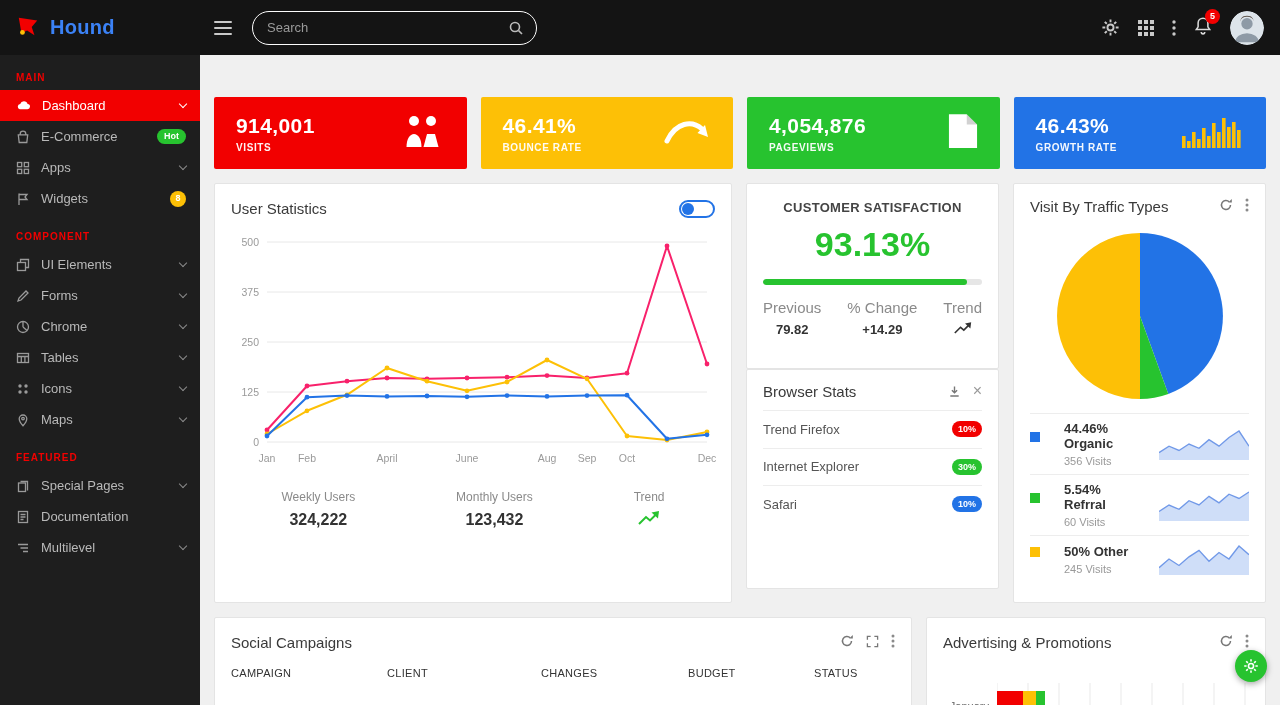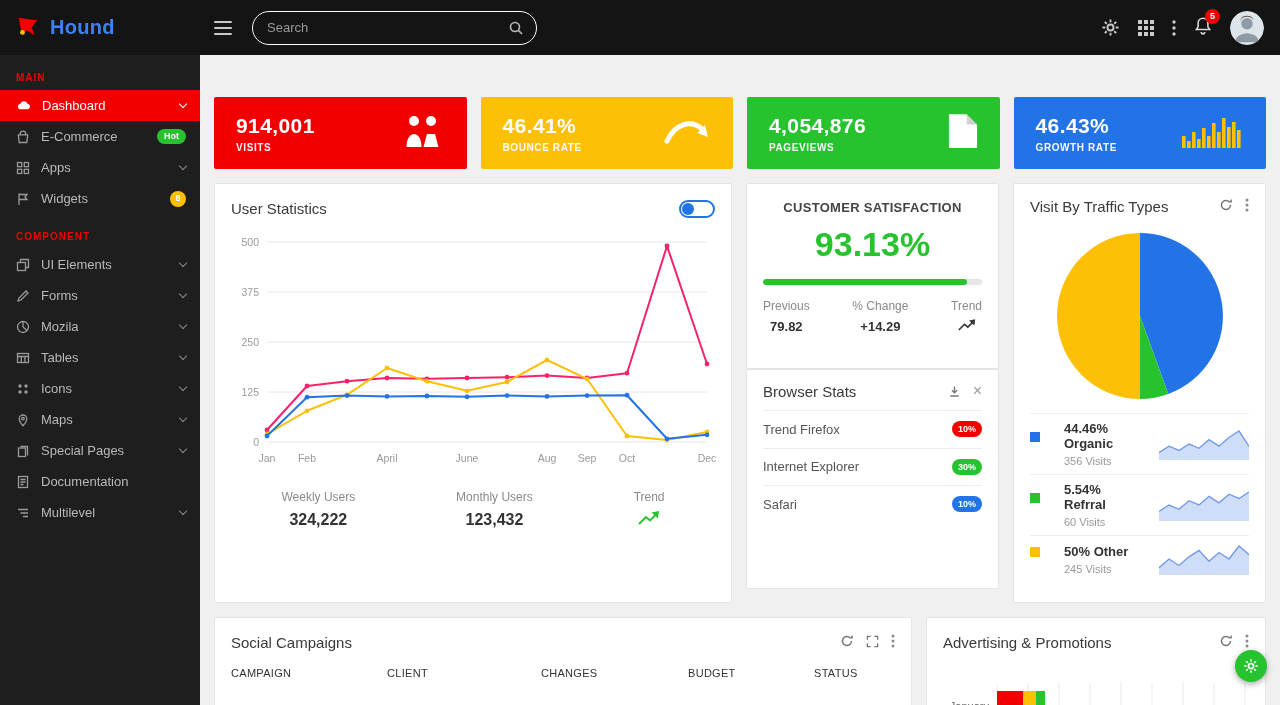--- a/index.html
+++ b/index.html
@@ -60,21 +60,21 @@
   .f-label{font-size:12px;color:#8a8a8a}
   .f-value{font-size:16px;font-weight:bold;color:#333;margin-top:7px}
 
   .col-mid{width:253px;display:flex;flex-direction:column;gap:0;flex:none}
   .satisfaction{height:186px;padding:16px;text-align:center}
   .sat-title{font-size:13px;font-weight:bold;color:#444;letter-spacing:.3px}
   .sat-value{font-size:34px;font-weight:bold;color:var(--green);margin-top:10px}
   .progress{height:6px;background:#e6e6e6;border-radius:3px;margin-top:15px;overflow:hidden}
   .progress>div{height:100%;background:var(--green);border-radius:3px}
   .sat-row{display:flex;justify-content:space-between;margin-top:14px;text-align:center}
-  .sat-cell .f-label{font-size:12px}
+  .sat-cell .f-label{font-size:15px}
   .sat-cell .sat-v{font-size:13px;font-weight:bold;color:#333;margin-top:6px}
 
   .browsers{height:220px;padding:13px 16px}
   .b-row{display:flex;justify-content:space-between;align-items:center;height:37.5px;border-top:1px solid #ededed;font-size:13px;color:#555}
   .b-rows{margin-top:10px}
   .badge{min-width:28px;text-align:center;font-size:9px;font-weight:bold;color:#fff;border-radius:9px;padding:3px 6px}
   .bg-yellow{background:var(--yellow)} .bg-red{background:var(--red)} .bg-green{background:var(--green)} .bg-blue{background:var(--blue)}
 
   .traffic{width:253px;height:420px;padding:14px 16px;flex:none}
   .pie-wrap{display:flex;justify-content:center;margin:16px 0 12px}
@@ -226,21 +226,21 @@
           <path d="M2 12l1-3 7-7 2 2-7 7z"></path>
         </svg>
       <span class="lbl">Forms</span>
       <span class="chev"></span>
     </div>
     <div class="side-item">
       <svg width="14" height="14" viewBox="0 0 14 14" fill="none" stroke="currentColor" stroke-width="1.3">
           <circle cx="7" cy="7" r="5.5"></circle>
           <path d="M7 7V1.5M7 7l4 3.6"></path>
         </svg>
-      <span class="lbl">Mozila</span>
+      <span class="lbl">Chrome</span>
       <span class="chev"></span>
     </div>
     <div class="side-item">
       <svg width="14" height="14" viewBox="0 0 14 14" fill="none" stroke="currentColor" stroke-width="1.3">
           <rect x="1.5" y="2.5" width="11" height="9"></rect>
           <path d="M1.5 5.5h11M5.3 5.5v6M8.9 5.5v6"></path>
         </svg>
       <span class="lbl">Tables</span>
       <span class="chev"></span>
     </div>
@@ -256,20 +256,21 @@
     </div>
     <div class="side-item">
       <svg width="14" height="14" viewBox="0 0 14 14" fill="none" stroke="currentColor" stroke-width="1.3">
           <path d="M7 12.8S3.2 8.6 3.2 5.8a3.8 3.8 0 0 1 7.6 0C10.8 8.6 7 12.8 7 12.8z"></path>
           <circle cx="7" cy="5.6" r="1.3"></circle>
         </svg>
       <span class="lbl">Maps</span>
       <span class="chev"></span>
     </div>
 
+    <div class="side-section-label">FEATURED</div>
 
     <div class="side-item">
       <svg width="14" height="14" viewBox="0 0 14 14" fill="none" stroke="currentColor" stroke-width="1.3">
           <path d="M4.5 2.5h7v9"></path>
           <rect x="2.5" y="4" width="7" height="8.5"></rect>
         </svg>
       <span class="lbl">Special Pages</span>
       <span class="chev"></span>
     </div>
     <div class="side-item">

